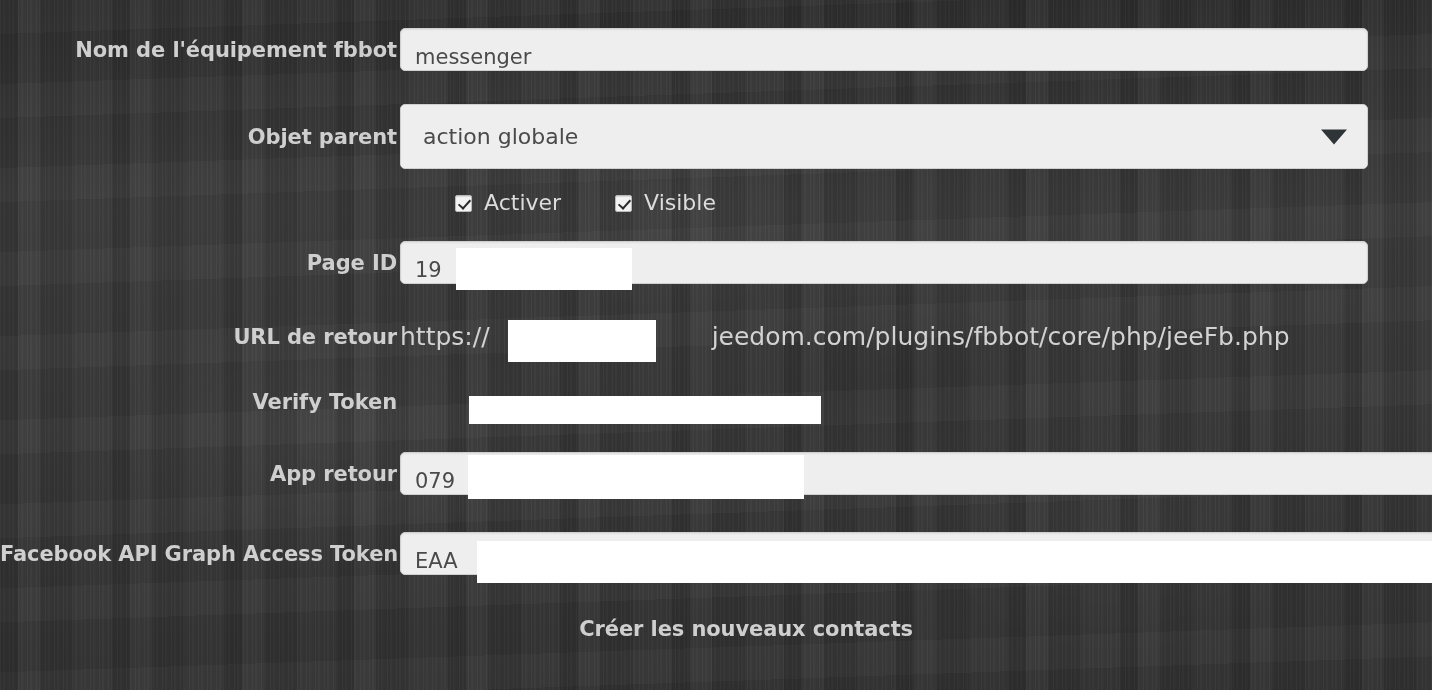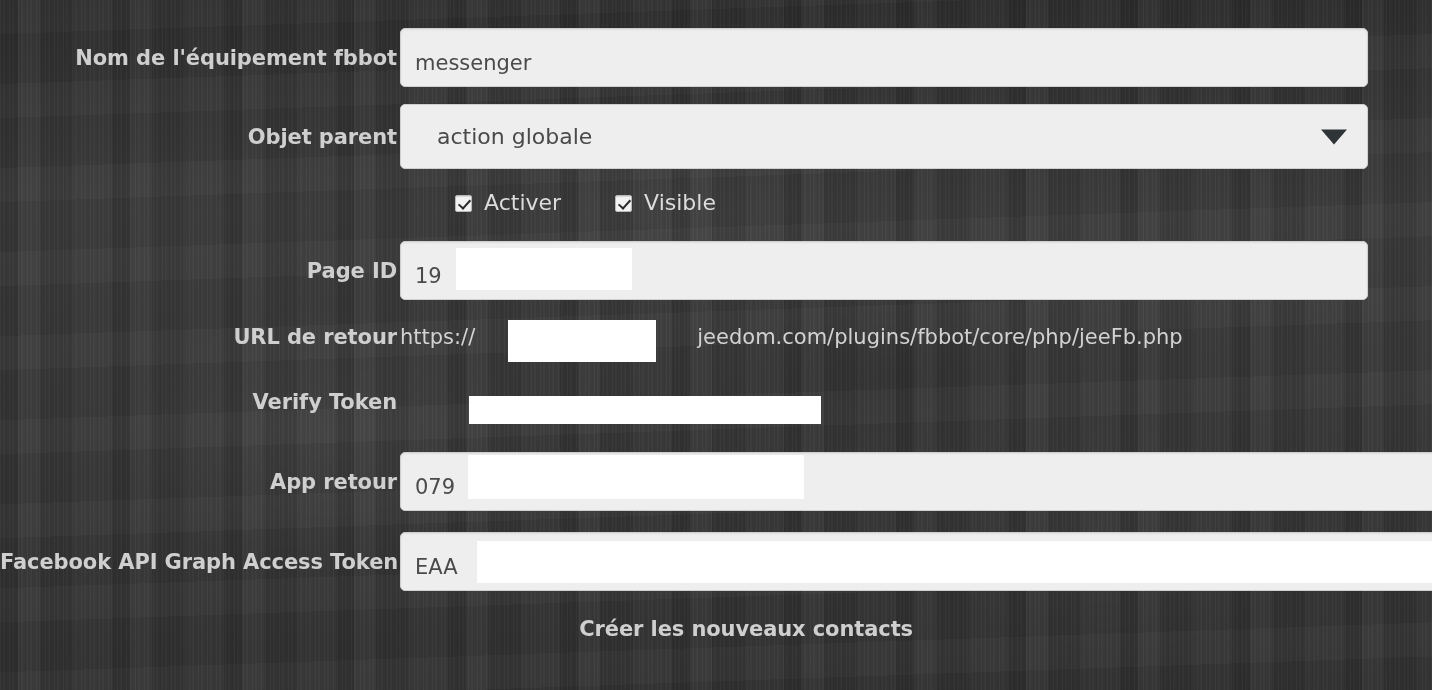--- a/index.html
+++ b/index.html
@@ -83,42 +83,42 @@
   }
   .field-area {
     flex: 1 1 auto;
     position: relative;
     min-height: 10px;
   }
 
   
   .text-input {
     display: block;
-    height: 59px;
+    height: 43px;
     background: #eeeeee;
     border: 1px solid #cfcfcf;
     border-radius: 5px;
     box-shadow: inset 0 1px 2px rgba(0,0,0,0.065);
     font-family: "DejaVu Sans", "Liberation Sans", sans-serif;
     font-size: 21px;
     color: #4a4a4a;
-    padding: 6px 14px;
+    padding: 0 14px;
     line-height: 57px;
     overflow: hidden;
     white-space: nowrap;
   }
   .w-narrow { width: 968px; }
   .w-overflow { width: 1060px; }
 
   
   .select-input {
     position: relative;
     height: 65px;
     line-height: 63px;
-    padding-left: 36px;
+    padding-left: 22px;
     padding-right: 60px;
     width: 968px;
     background: #eeeeee;
     border: 1px solid #cfcfcf;
     border-radius: 5px;
     font-size: 22px;
     color: #4a4a4a;
     white-space: nowrap;
     overflow: hidden;
     cursor: pointer;
@@ -129,21 +129,21 @@
     top: 50%;
     transform: translateY(-50%);
     width: 0; height: 0;
     border-left: 13px solid transparent;
     border-right: 13px solid transparent;
     border-top: 15px solid #2f3436;
   }
 
   
   .static-text {
-    font-size: 21px;
+    font-size: 25px;
     color: #d2d2d2;
     line-height: 28px;
     white-space: nowrap;
   }
 
   
   .checkbox-group {
     display: flex;
     align-items: center;
   }

